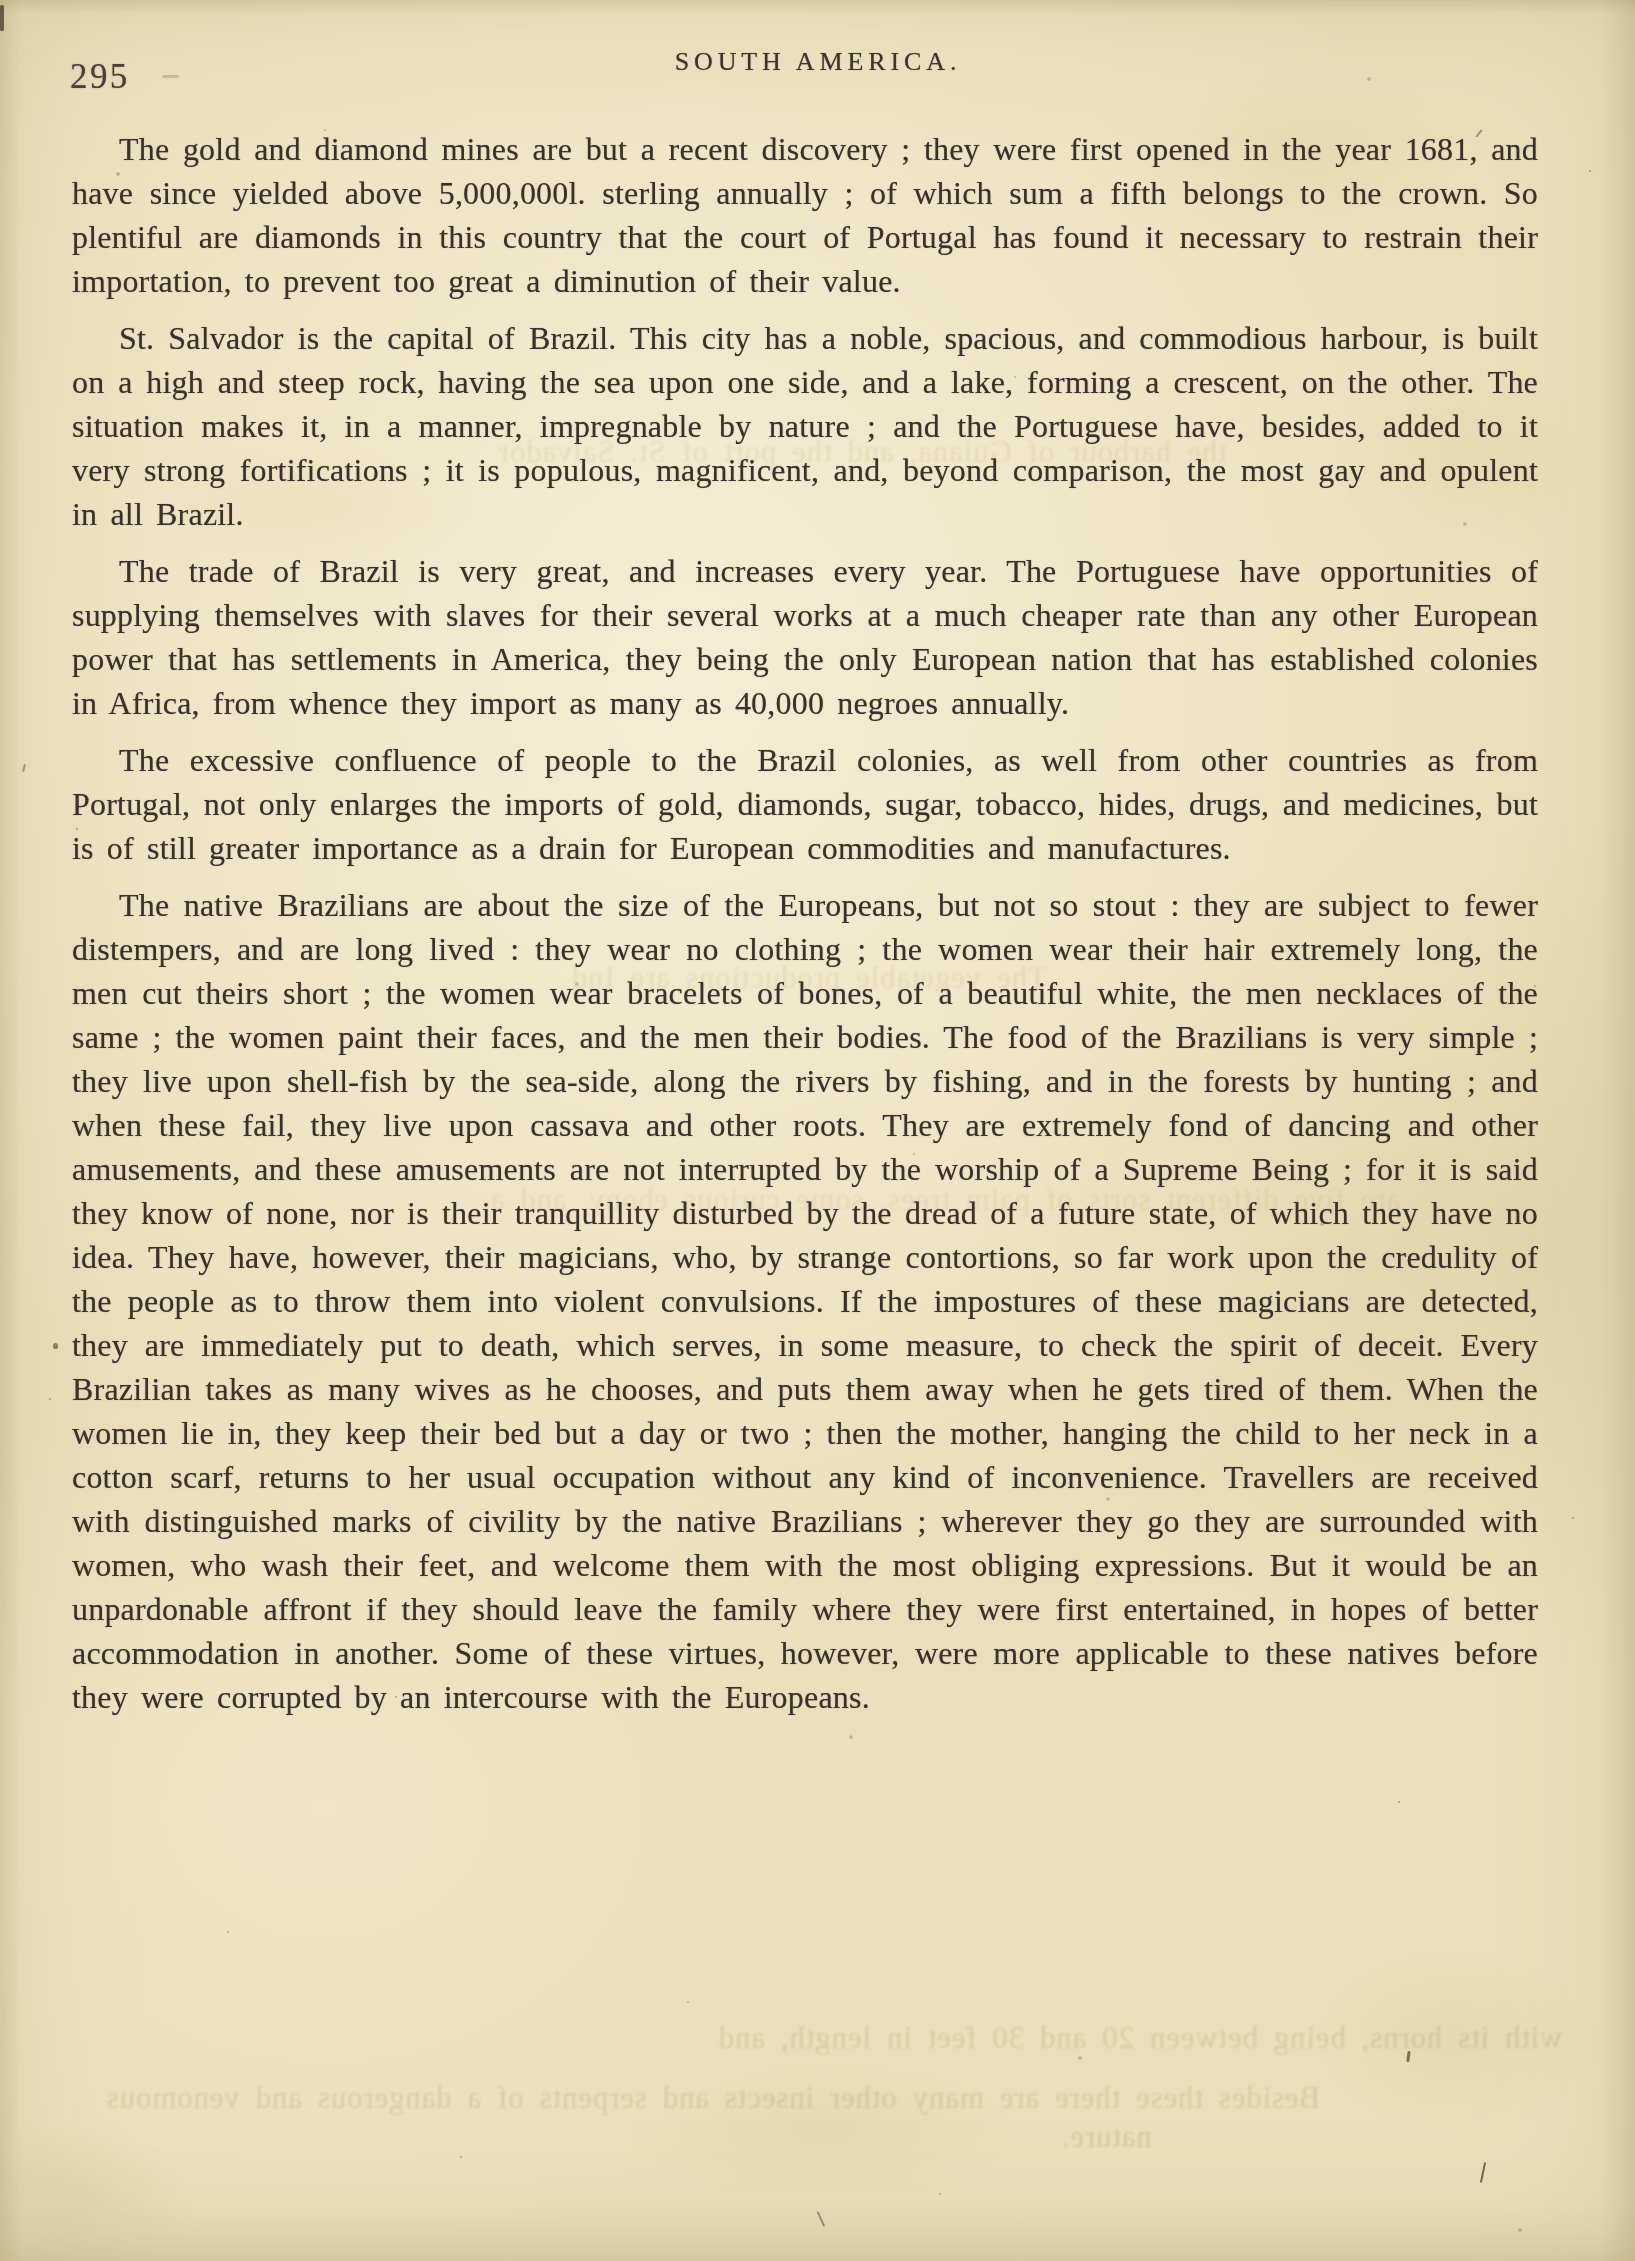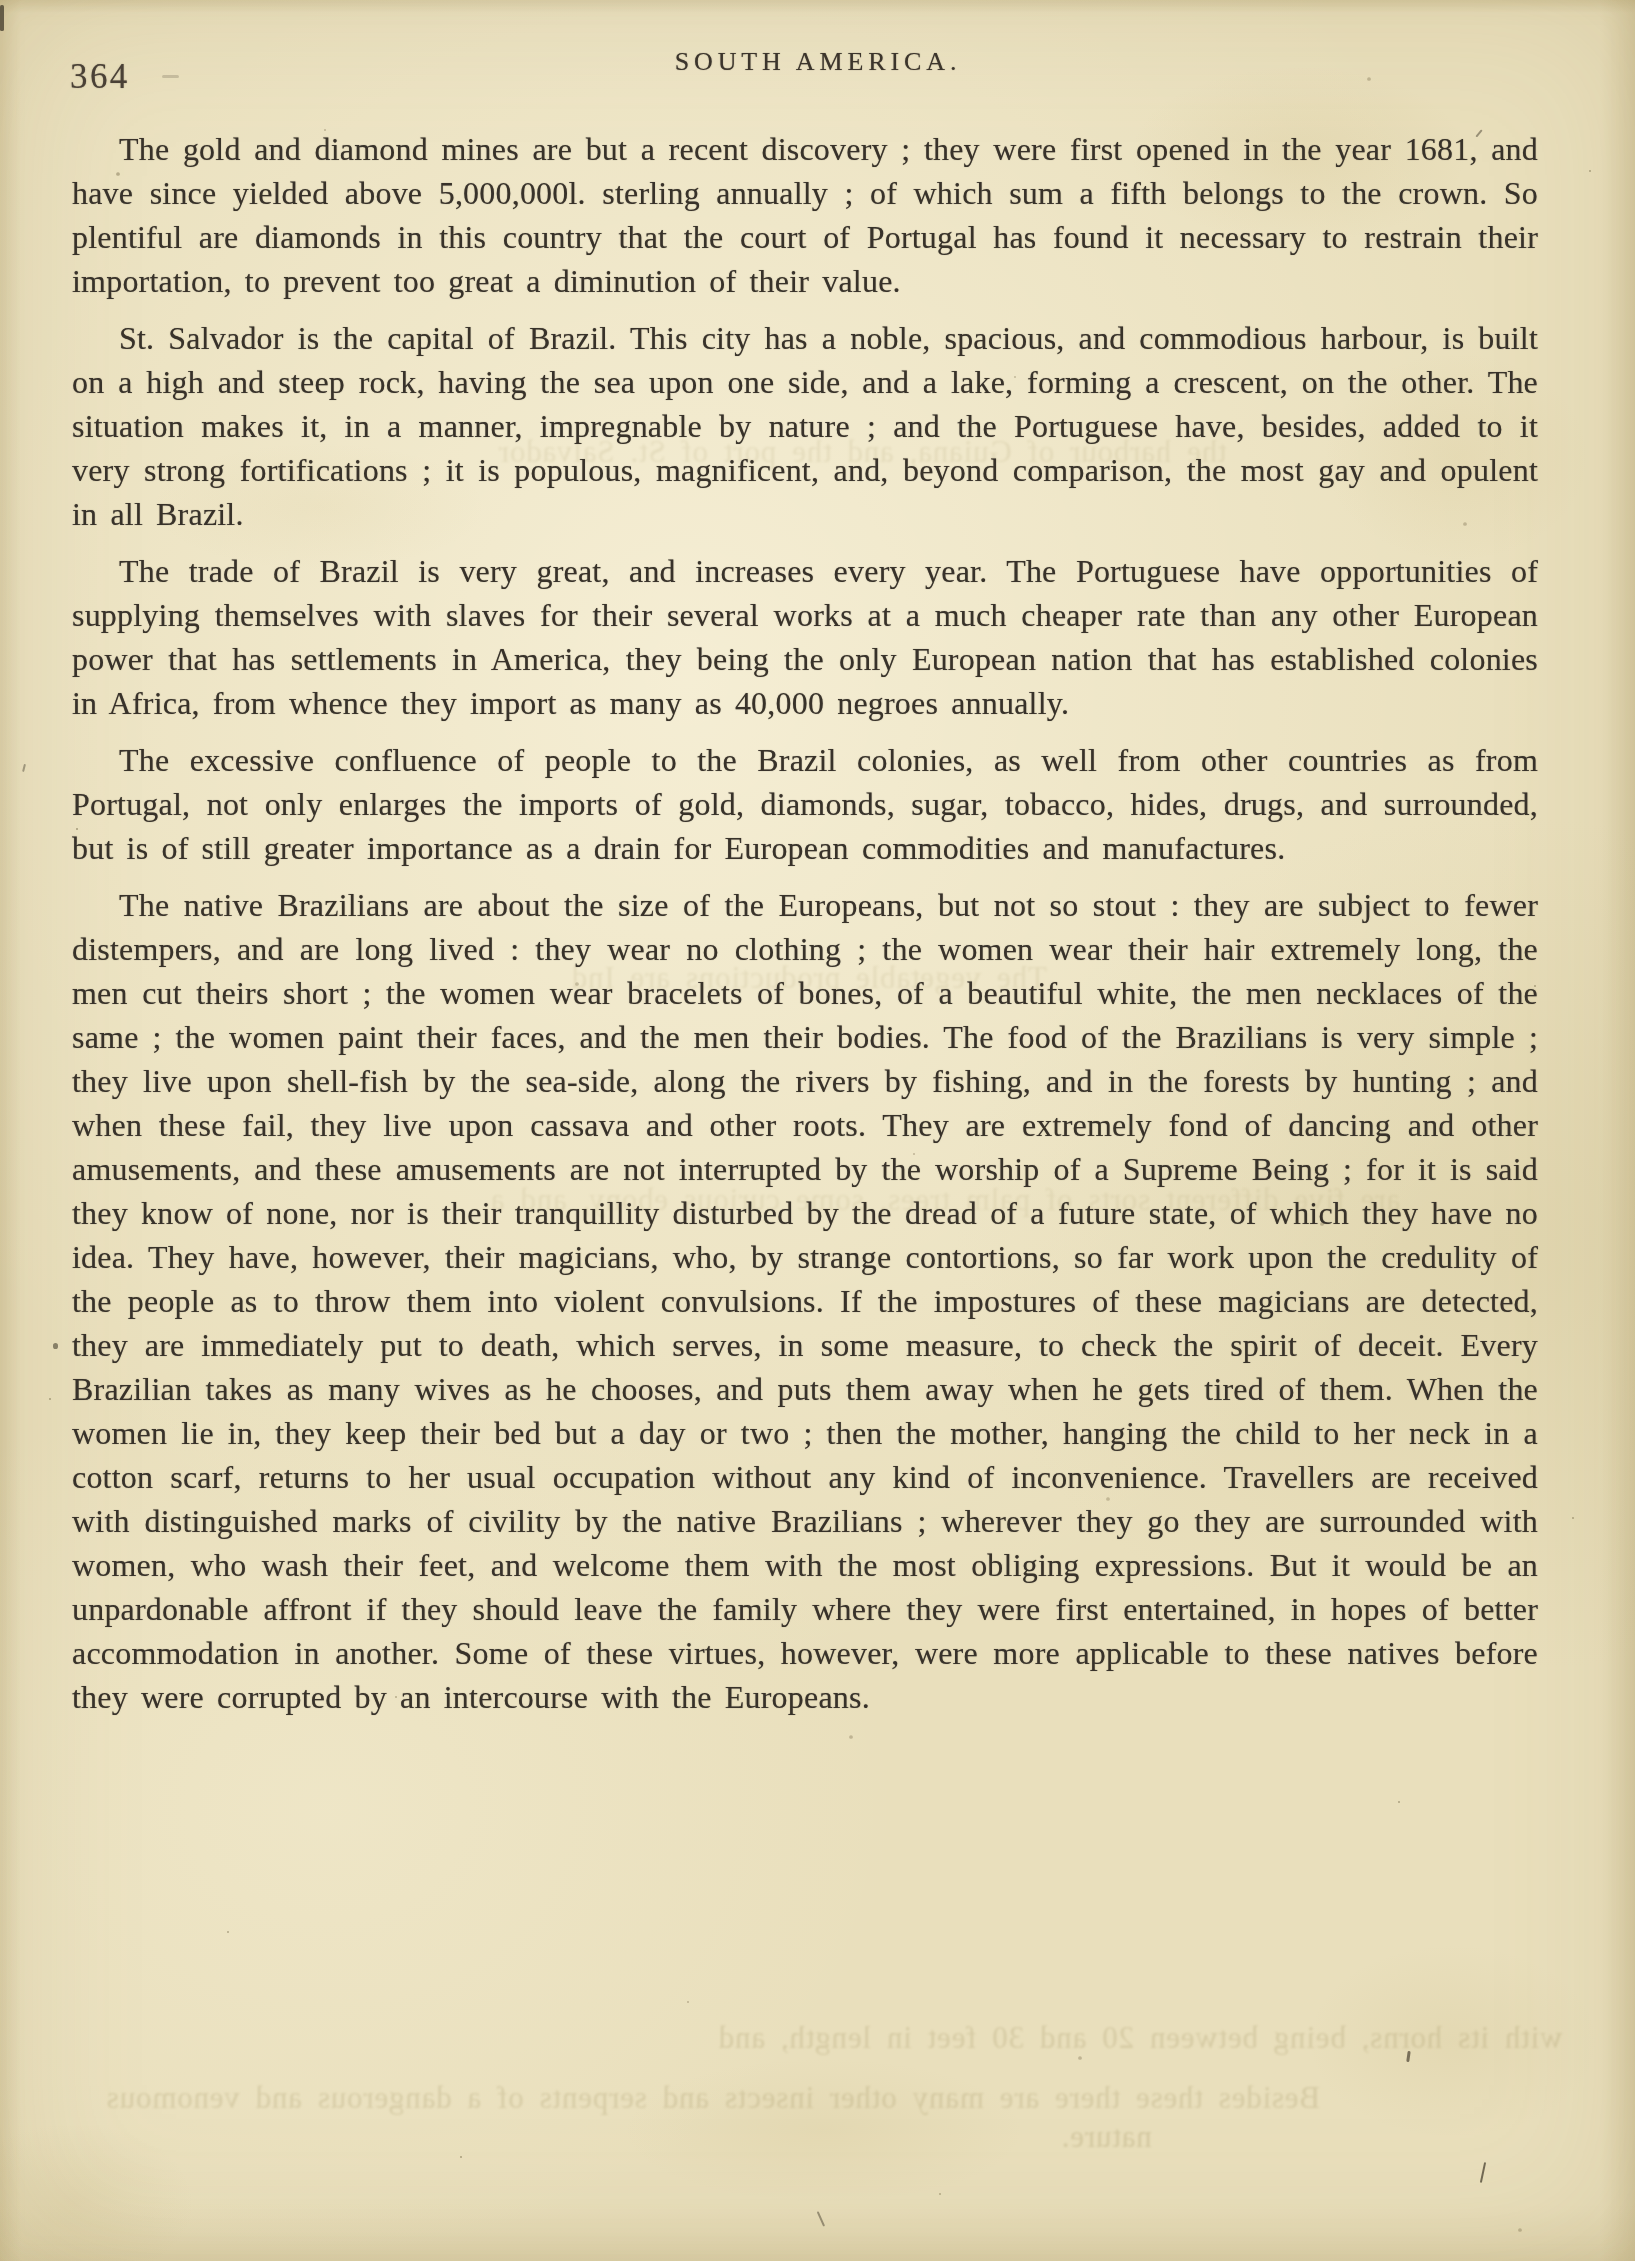--- a/index.html
+++ b/index.html
@@ -97,28 +97,28 @@
   <div class="stain s5"></div>
   <div class="stain s6"></div>
 
   <div class="ghost g1">the harbour of Guiana, and the port of St. Salvador</div>
   <div class="ghost g2">The vegetable productions are Ind</div>
   <div class="ghost g3">are five different sorts of palm trees, some curious ebony, and a</div>
   <div class="ghost g4">with its horns, being between 20 and 30 feet in length, and</div>
   <div class="ghost g5">Besides these there are many other insects and serpents of a dangerous and venomous</div>
   <div class="ghost g6">nature.</div>
 
-  <div class="pageno">364</div>
+  <div class="pageno">295</div>
   <div class="header">SOUTH AMERICA.</div>
 
   <div class="bodycopy">
     <p>The gold and diamond mines are but a recent discovery ; they were first opened in the year 1681, and have since yielded above 5,000,000l. sterling annually ; of which sum a fifth belongs to the crown.  So plentiful are diamonds in this country that the court of Portugal has found it necessary to restrain their importation, to prevent too great a diminution of their value.</p>
     <p>St. Salvador is the capital of Brazil.  This city has a noble, spacious, and commodious harbour, is built on a high and steep rock, having the sea upon one side, and a lake, forming a crescent, on the other.  The situation makes it, in a manner, impregnable by nature ; and the Portuguese have, besides, added to it very strong fortifications ; it is populous, magnificent, and, beyond comparison, the most gay and opulent in all Brazil.</p>
     <p>The trade of Brazil is very great, and increases every year.  The Portuguese have opportunities of supplying themselves with slaves for their several works at a much cheaper rate than any other European power that has settlements in America, they being the only European nation that has established colonies in Africa, from whence they import as many as 40,000 negroes annually.</p>
-    <p>The excessive confluence of people to the Brazil colonies, as well from other countries as from Portugal, not only enlarges the imports of gold, diamonds, sugar, tobacco, hides, drugs, and surrounded, but is of still greater importance as a drain for European commodities and manufactures.</p>
+    <p>The excessive confluence of people to the Brazil colonies, as well from other countries as from Portugal, not only enlarges the imports of gold, diamonds, sugar, tobacco, hides, drugs, and medicines, but is of still greater importance as a drain for European commodities and manufactures.</p>
     <p>The native Brazilians are about the size of the Europeans, but not so stout : they are subject to fewer distempers, and are long lived : they wear no clothing ; the women wear their hair extremely long, the men cut theirs short ; the women wear bracelets of bones, of a beautiful white, the men necklaces of the same ; the women paint their faces, and the men their bodies.  The food of the Brazilians is very simple ; they live upon shell-fish by the sea-side, along the rivers by fishing, and in the forests by hunting ; and when these fail, they live upon cassava and other roots.  They are extremely fond of dancing and other amusements, and these amusements are not interrupted by the worship of a Supreme Being ; for it is said they know of none, nor is their tranquillity disturbed by the dread of a future state, of which they have no idea.  They have, however, their magicians, who, by strange contortions, so far work upon the credulity of the people as to throw them into violent convulsions.  If the impostures of these magicians are detected, they are immediately put to death, which serves, in some measure, to check the spirit of deceit.  Every Brazilian takes as many wives as he chooses, and puts them away when he gets tired of them.  When the women lie in, they keep their bed but a day or two ; then the mother, hanging the child to her neck in a cotton scarf, returns to her usual occupation without any kind of inconvenience.  Travellers are received with distinguished marks of civility by the native Brazilians ; wherever they go they are surrounded with women, who wash their feet, and welcome them with the most obliging expressions.  But it would be an unpardonable affront if they should leave the family where they were first entertained, in hopes of better accommodation in another.  Some of these virtues, however, were more applicable to these natives before they were corrupted by an intercourse with the Europeans.</p>
   </div>
 
   <div class="specks"></div>
   <div class="hair h1"></div>
   <div class="hair h2"></div>
   <div class="hair h3"></div>
   <div class="hair h4"></div>
   <div class="hair h5"></div>
   <div class="hair h6"></div>

